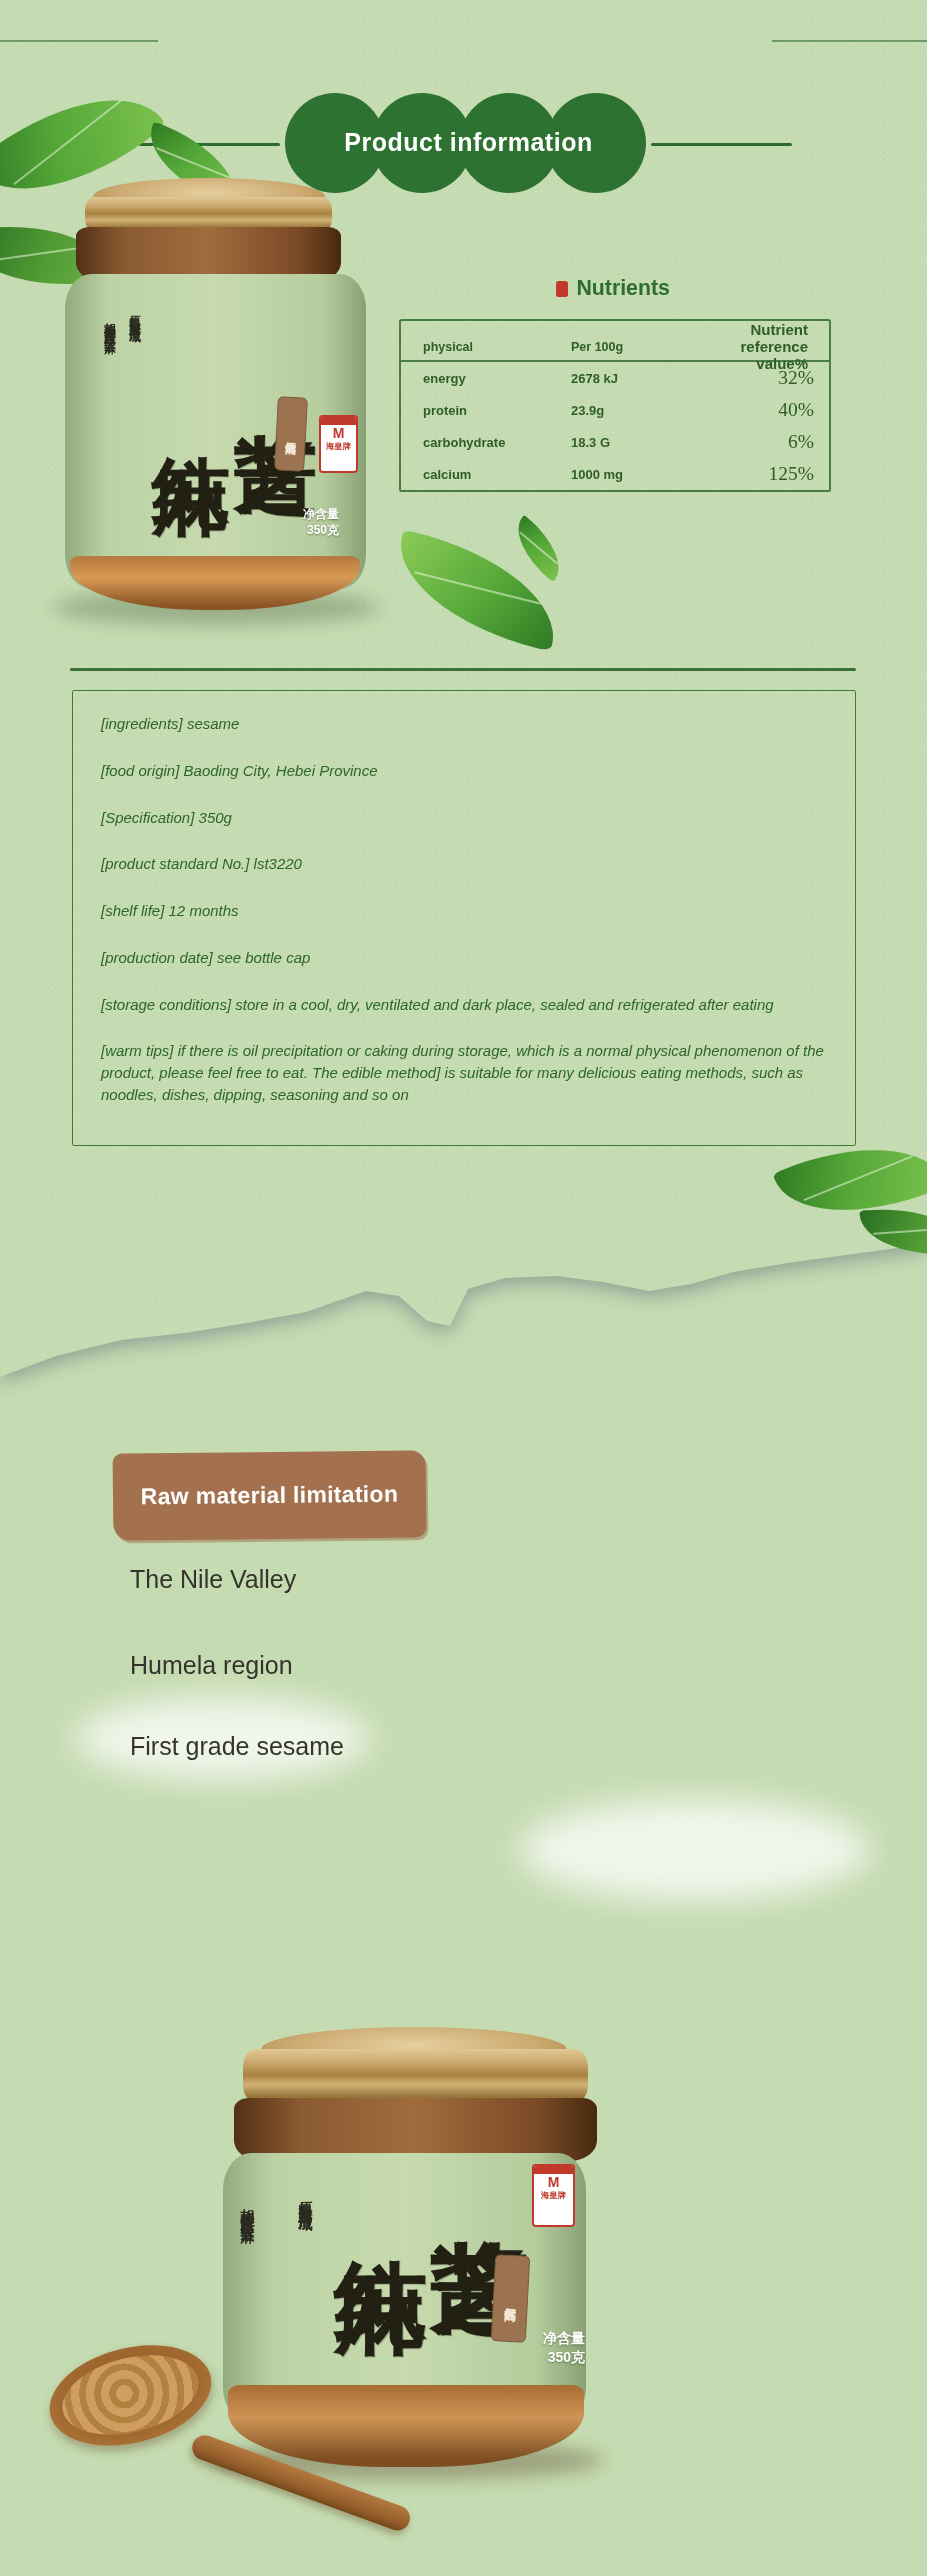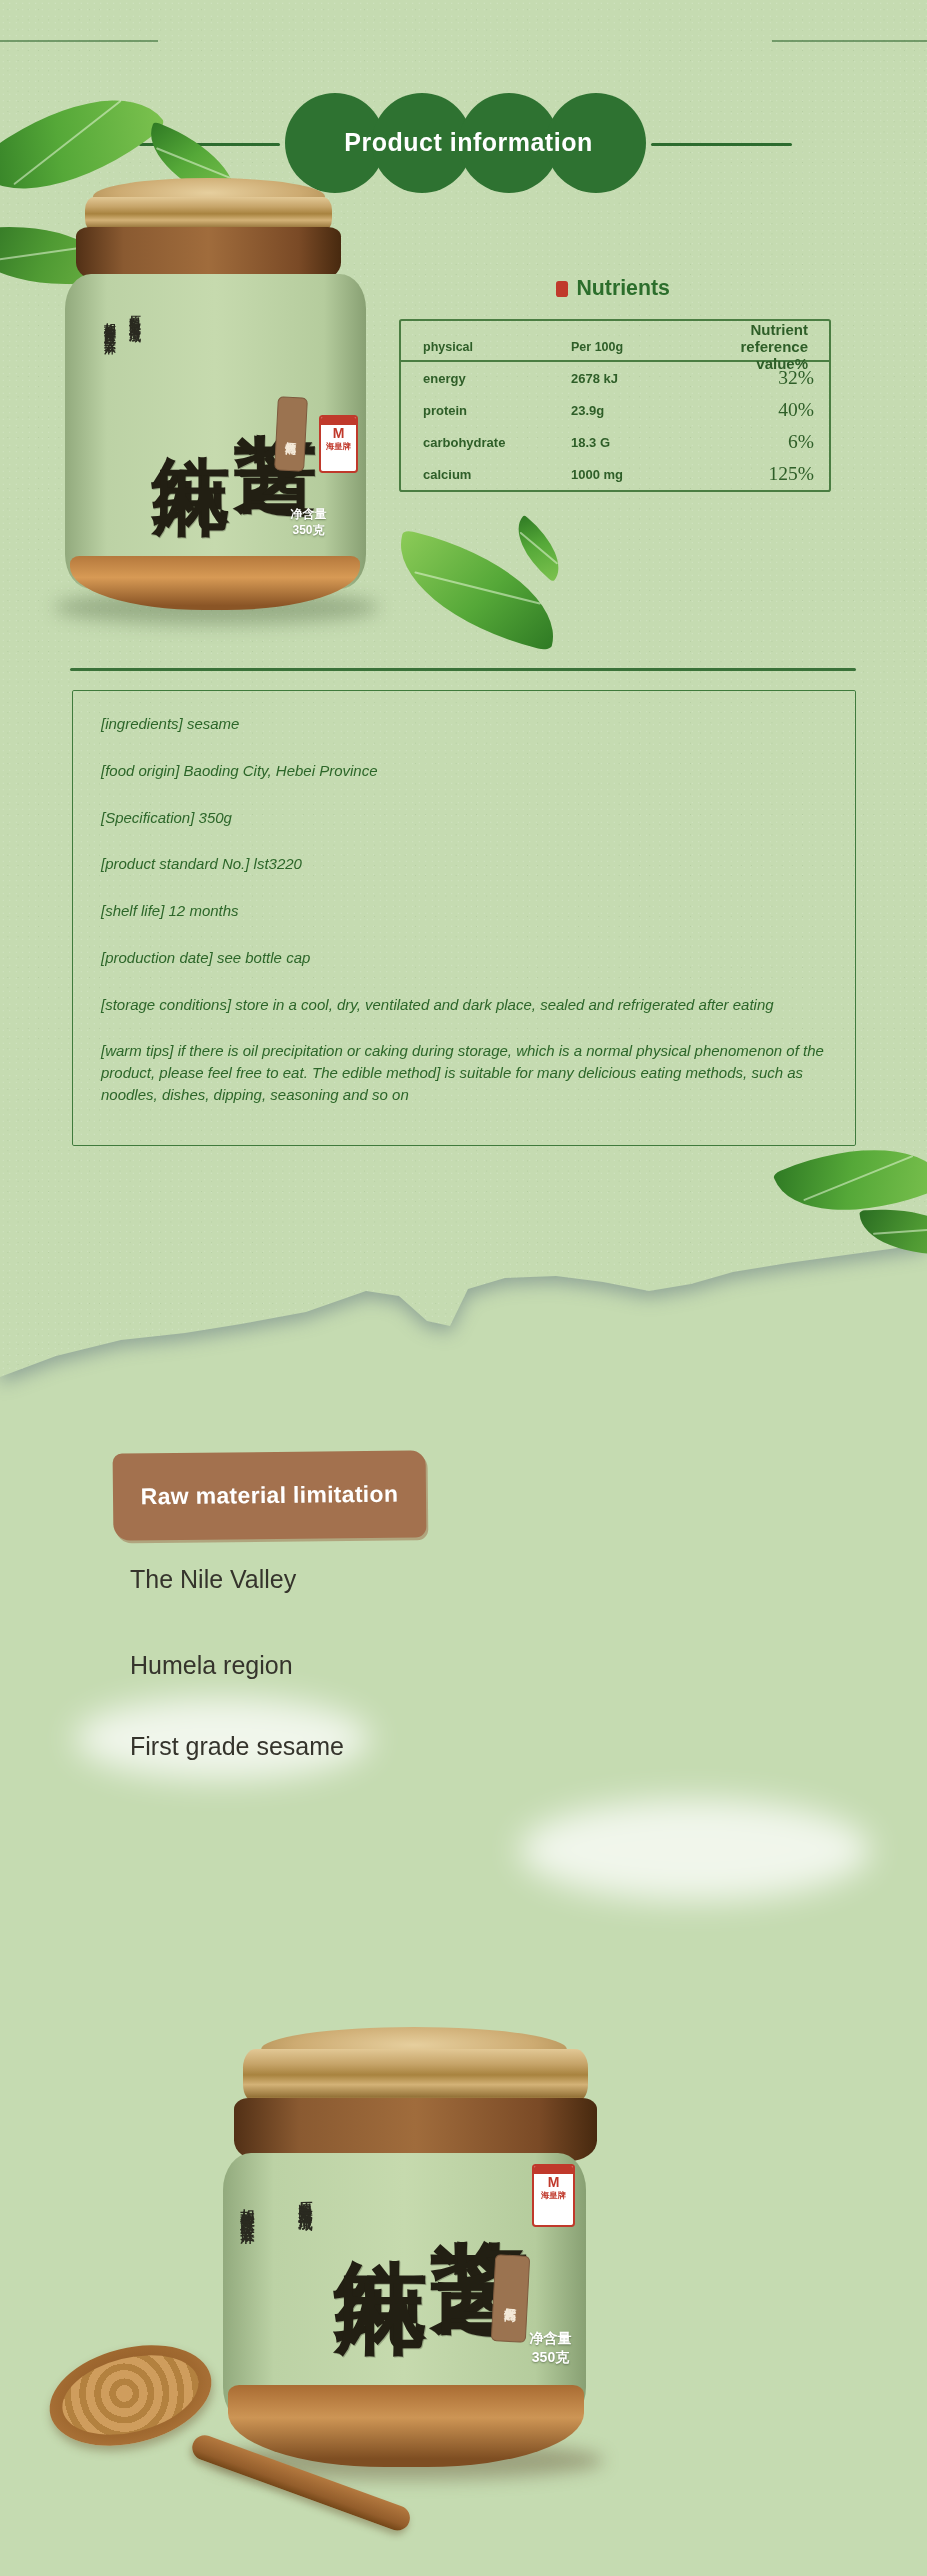--- a/index.html
+++ b/index.html
@@ -80,21 +80,21 @@
   .bigchar{writing-mode:vertical-rl;text-orientation:upright;z-index:11;color:#221f13;
     font-weight:900;line-height:1.06;text-shadow:0.9px 0.9px 0 rgba(20,18,8,.25);}
   .seal{background:#9b7350;border:0.9px solid #7d5a3e;border-radius:5.6px;z-index:12;
     display:flex;align-items:center;justify-content:center;transform:rotate(3deg);}
   .seal span{writing-mode:vertical-rl;text-orientation:upright;color:#f4e9d8;font-weight:700;}
   .badge{background:#ffffff;border:2.8px solid #c0392b;border-radius:3.7px;z-index:12;
     display:flex;flex-direction:column;align-items:center;overflow:hidden;}
   .badge .bt{width:100%;height:8.3px;background:#c0392b;}
   .badge .bm{color:#c0392b;font-weight:800;font-size:14px;line-height:1.2;}
   .badge .bb{color:#c0392b;font-weight:700;font-size:8.3px;line-height:1.1;white-space:nowrap;}
-  .netwt{z-index:12;color:#ffffff;text-align:center;text-shadow:0 0.9px 1.9px rgba(40,60,30,.5);
+  .netwt{z-index:12;color:#ffffff;text-align:right;text-shadow:0 0.9px 1.9px rgba(40,60,30,.5);
     font-weight:600;line-height:1.35;}
   .shadow-ell{border-radius:50%;filter:blur(8.3px);z-index:8;}
 
   
   .tj-shadow{left:54px;top:590px;width:325px;height:35px;background:rgba(40,60,30,.28);}
   .tj-lid-top{left:93px;top:178px;width:232px;height:37px;}
   .tj-lid-band{left:85px;top:197px;width:247px;height:35px;border-radius:9.3px/13px;}
   .tj-neck{left:76px;top:227px;width:265px;height:54px;border-radius:13px 13px 24px 24px/9.3px 9.3px 18.5px 18.5px;}
   .tj-body{left:65px;top:274px;width:301px;height:315px;border-radius:26px/35px;}
   .tj-rim{left:70px;top:556px;width:290px;height:54px;border-radius:9.3px 9.3px 46% 46%/7.4px 7.4px 43px 43px;}

